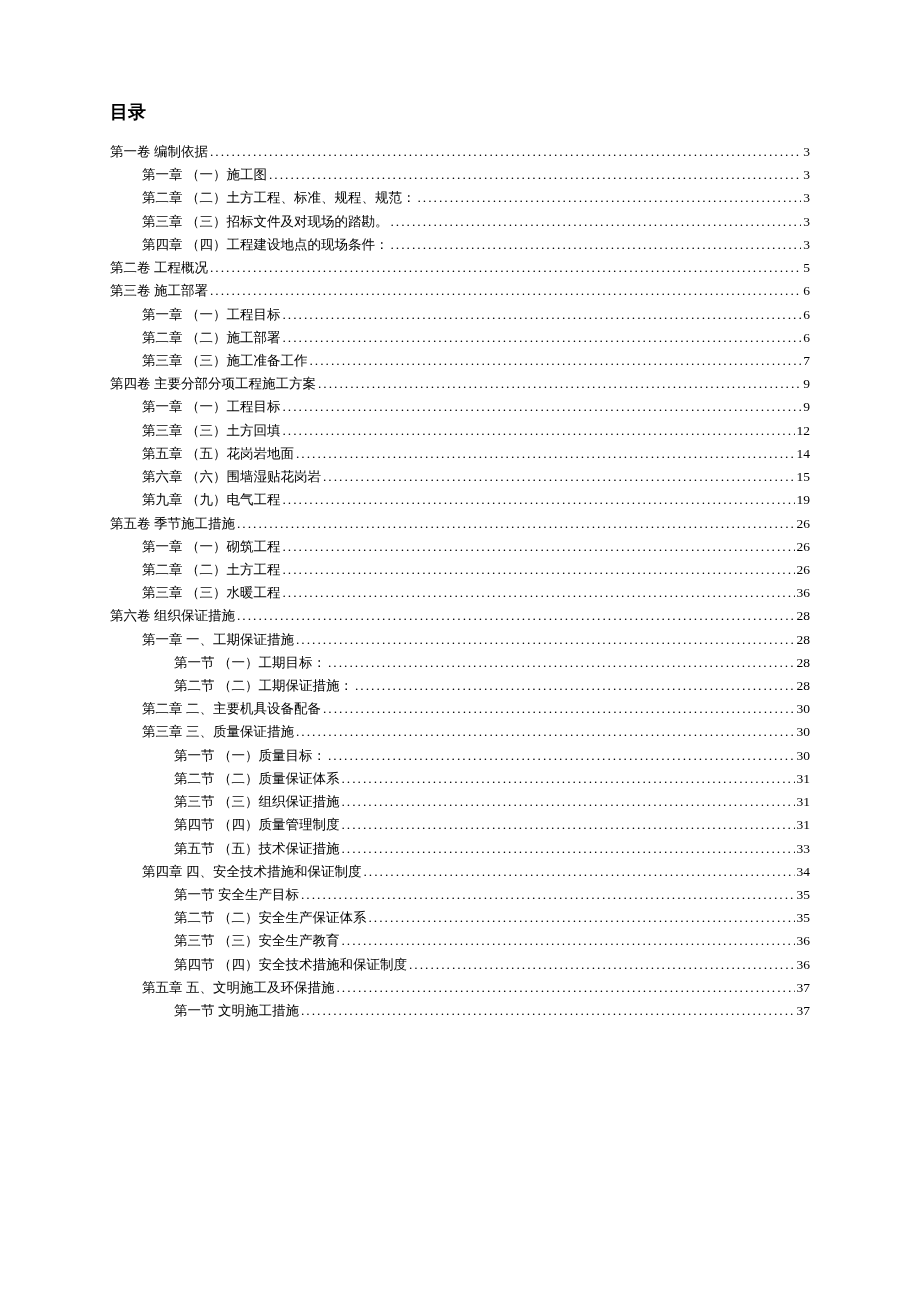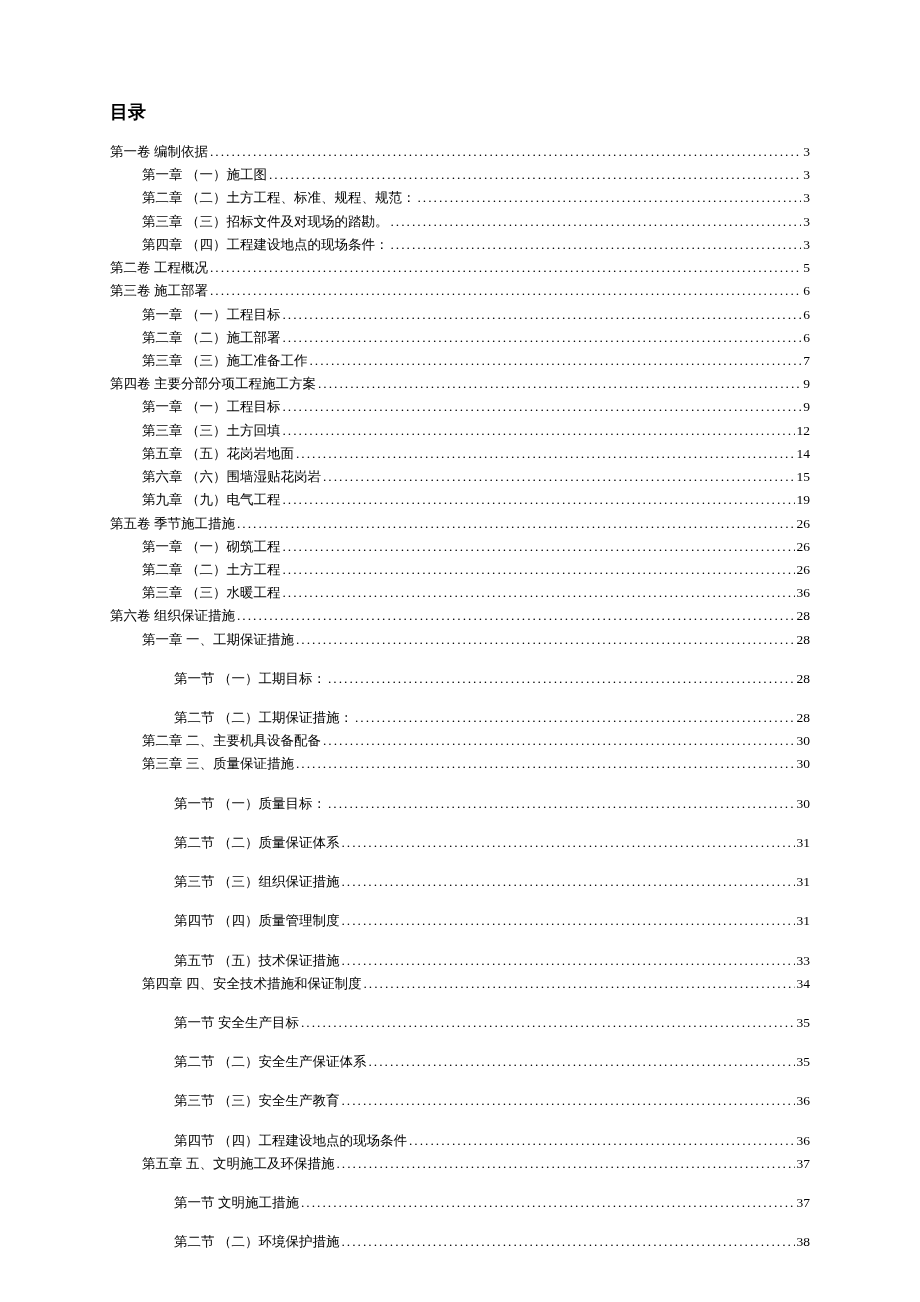--- a/index.html
+++ b/index.html
@@ -23,21 +23,21 @@
     }
     .toc-entry {
       display: flex;
       align-items: baseline;
       white-space: nowrap;
       line-height: 1.72;
       font-size: 13.5px;
     }
     .indent-0 { padding-left: 0; }
     .indent-1 { padding-left: 32px; align-items: flex-end; }
-    .indent-2 { padding-left: 64px; margin-top: 16px; }
+    .indent-2 { padding-left: 64px; }
     .toc-label {
       flex-shrink: 0;
     }
     .toc-dots {
       flex: 1;
       overflow: hidden;
       letter-spacing: 2px;
       margin: 0 2px;
     }
     .toc-dots::after {
@@ -221,32 +221,27 @@
       <span class="toc-label">第二节 （二）安全生产保证体系</span>
       <span class="toc-dots"></span>
       <span class="toc-page">35</span>
     </div>
     <div class="toc-entry indent-2">
       <span class="toc-label">第三节 （三）安全生产教育</span>
       <span class="toc-dots"></span>
       <span class="toc-page">36</span>
     </div>
     <div class="toc-entry indent-2">
-      <span class="toc-label">第四节 （四）工程建设地点的现场条件</span>
+      <span class="toc-label">第四节 （四）安全技术措施和保证制度</span>
       <span class="toc-dots"></span>
       <span class="toc-page">36</span>
     </div>
     <div class="toc-entry indent-1">
       <span class="toc-label">第五章 五、文明施工及环保措施 </span>
       <span class="toc-dots"></span>
       <span class="toc-page">37</span>
     </div>
     <div class="toc-entry indent-2">
       <span class="toc-label">第一节 文明施工措施</span>
       <span class="toc-dots"></span>
       <span class="toc-page">37</span>
-    </div>
-    <div class="toc-entry indent-2">
-      <span class="toc-label">第二节 （二）环境保护措施</span>
-      <span class="toc-dots"></span>
-      <span class="toc-page">38</span>
     </div>
   </div>
 
 </body></html>

